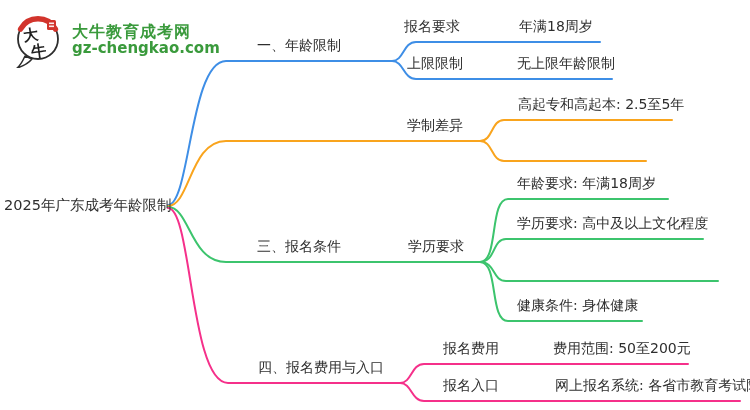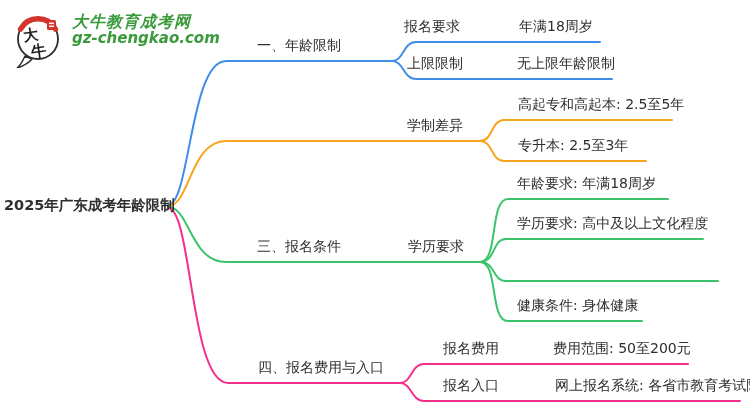--- a/index.html
+++ b/index.html
@@ -10,24 +10,24 @@
   .lines{position:absolute;left:0;top:0;}
   .lines path{fill:none;stroke-width:2;stroke-linecap:round;}
   .b-age path{stroke:var(--c-age);}
   .b-grad path{stroke:var(--c-grad);}
   .b-cond path{stroke:var(--c-cond);}
   .b-fees path{stroke:var(--c-fees);}
   .node{
     position:absolute;white-space:nowrap;color:var(--c-text);
     font-size:14px;font-weight:500;line-height:20px;text-align:center;
   }
-  .root{font-size:14.5px;width:161px;text-align:right;font-weight:700;}
+  .root{font-size:14.5px;width:161px;text-align:right;font-weight:400;}
   .logo{position:absolute;left:14px;top:12px;display:flex;align-items:flex-start;}
   .logo-mark{width:52px;height:56px;flex:0 0 auto;}
-  .logo-text{margin-left:6px;font-style:italic;}
+  .logo-text{margin-left:6px;margin-top:10px;}
   .logo-title{color:var(--c-brand);font-size:16px;font-weight:bold;letter-spacing:1px;line-height:19px;}
   .logo-domain{color:var(--c-brand);font-size:15px;font-weight:bold;line-height:15px;}
 </style>
 </head>
 <body>
 
 <div class="stage">
 
   <svg class="lines" width="750" height="410" viewBox="0 0 750 410">
     <g class="b-age">
@@ -74,21 +74,20 @@
   <div class="node root" style="left:4px;top:195px">2025年广东成考年龄限制</div>
 
   <div class="node" style="left:257px;top:35px">一、年龄限制</div>
   <div class="node" style="left:404px;top:16px">报名要求</div>
   <div class="node" style="left:519px;top:16px">年满18周岁</div>
   <div class="node" style="left:407px;top:53px">上限限制</div>
   <div class="node" style="left:517px;top:53px">无上限年龄限制</div>
 
   <div class="node" style="left:407px;top:115px">学制差异</div>
   <div class="node" style="left:518px;top:94px">高起专和高起本: 2.5至5年</div>
-  <div class="node" style="left:518px;top:135px">专升本: 2.5至3年</div>
 
   <div class="node" style="left:257px;top:236px">三、报名条件</div>
   <div class="node" style="left:408px;top:236px">学历要求</div>
   <div class="node" style="left:517px;top:173px">年龄要求: 年满18周岁</div>
   <div class="node" style="left:517px;top:213px">学历要求: 高中及以上文化程度</div>
   <div class="node" style="left:517px;top:295px">健康条件: 身体健康</div>
 
   <div class="node" style="left:258px;top:357px">四、报名费用与入口</div>
   <div class="node" style="left:443px;top:338px">报名费用</div>
   <div class="node" style="left:553px;top:338px">费用范围: 50至200元</div>

